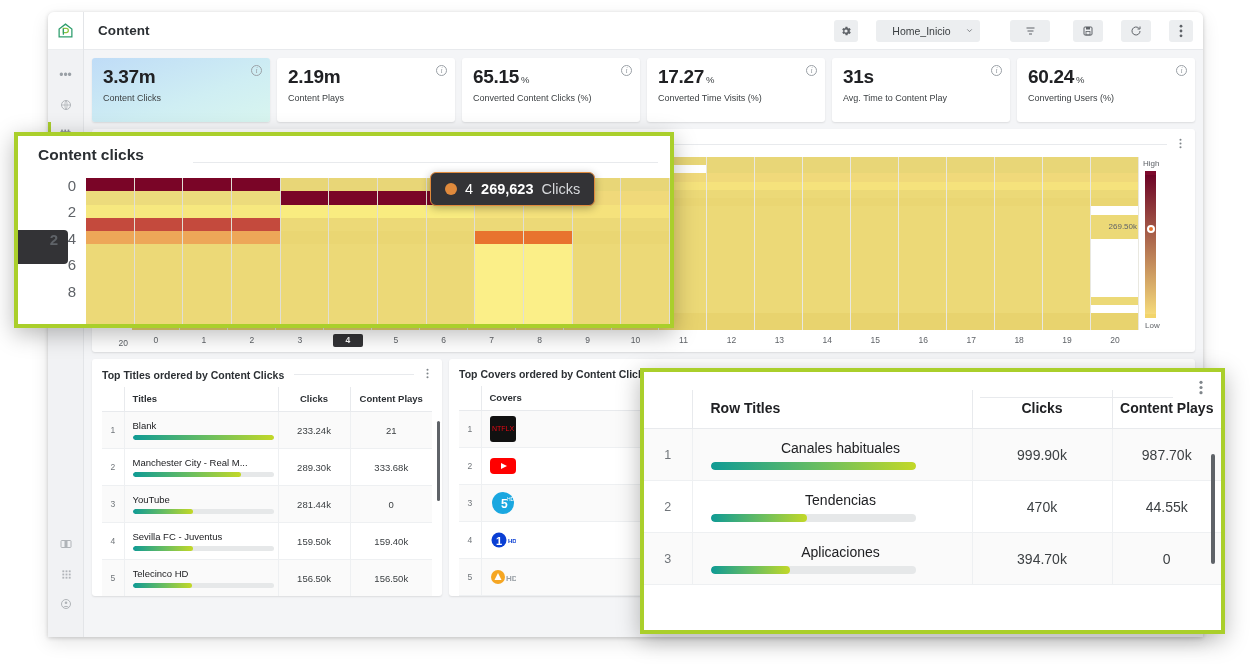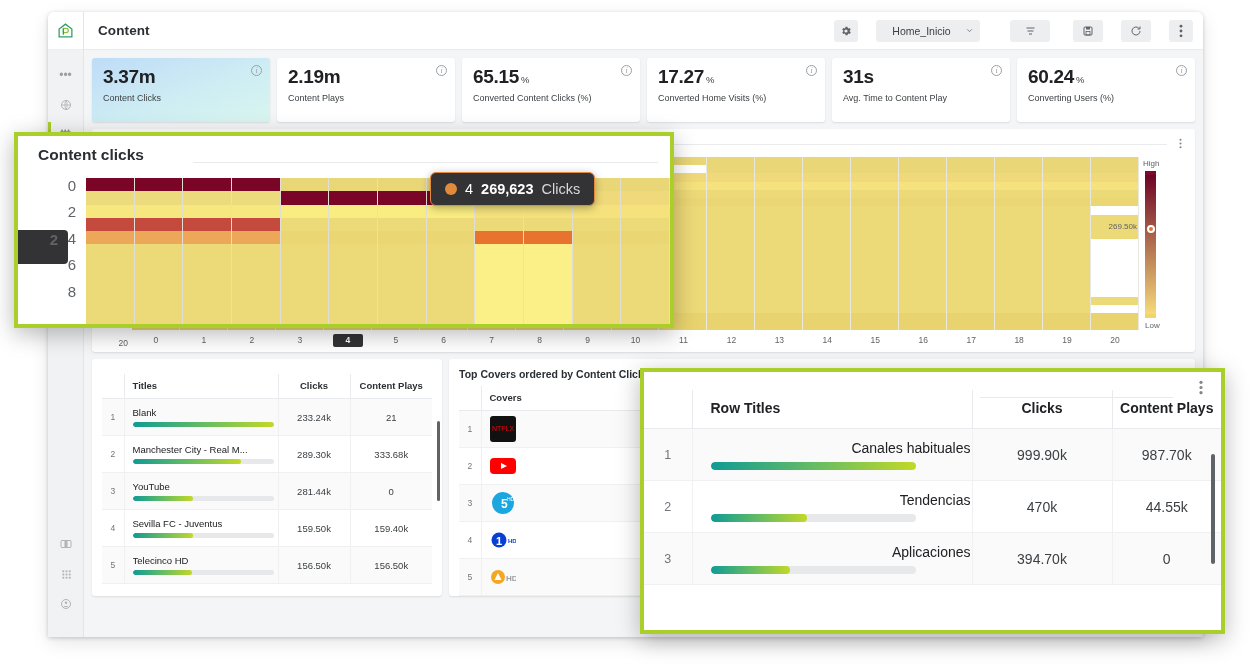--- a/index.html
+++ b/index.html
@@ -194,21 +194,21 @@
     font-size:14px; font-weight:700; color:#202124; text-align:center;
     padding:10px 6px 12px 6px; border-bottom:1px solid #e8eaed; border-left:1px solid #e8eaed;
   }
   .otbl th.rk{ border-left:none; width:48px; }
   .otbl th.lft{ text-align:left; padding-left:18px; }
   .otbl td{
     font-size:14px; color:#3c4043; text-align:center; height:52px;
     border-bottom:1px solid #eef0f2; border-left:1px solid #eef0f2;
   }
   .otbl td.rk{ border-left:none; color:#70757a; font-size:12.5px; }
-  .otbl td.lft{ text-align:right; padding-left:18px; }
+  .otbl td.lft{ text-align:center; padding-left:18px; }
   .otbl tr.alt td{ background:#fafafa; }
   .ocell-name{ font-size:14px; color:#202124; margin-bottom:6px; }
   .obartrack{ height:8px; border-radius:4px; background:#e6e8e9; width:205px; overflow:hidden; }
   .obarfill{ height:8px; border-radius:4px; background:linear-gradient(90deg,#0f9b95 0%,#6dbf5e 55%,#c3d827 100%); }
   .oscroll{ position:absolute; right:6px; top:82px; width:4px; height:110px; background:#5f6368; border-radius:2px; }
 </style>
 </head>
 <body>
 
 <div id="app">
@@ -348,21 +348,21 @@
             <div class="lab">Content Plays</div>
           </div>
           <div class="kpi">
             <div class="info-i">i</div>
             <div class="val">65.15<span class="unit">%</span></div>
             <div class="lab">Converted Content Clicks (%)</div>
           </div>
           <div class="kpi">
             <div class="info-i">i</div>
             <div class="val">17.27<span class="unit">%</span></div>
-            <div class="lab">Converted Home Visits (%)</div>
+            <div class="lab">Converted Time Visits (%)</div>
           </div>
           <div class="kpi">
             <div class="info-i">i</div>
             <div class="val">31s</div>
             <div class="lab">Avg. Time to Content Play</div>
           </div>
           <div class="kpi">
             <div class="info-i">i</div>
             <div class="val">60.24<span class="unit">%</span></div>
             <div class="lab">Converting Users (%)</div>
@@ -957,20 +957,33 @@
             <div class="lg-handle" style="top:68px"></div>
             <div class="lg-val" style="top:65px">269.50k</div>
             <div class="lg-low">Low</div>
           </div>
         </div>
       </div>
 
       <div class="bot-row">
 
         <div class="tbl-card" style="width:350px">
+          <div class="card-head">
+            <div class="card-title">Top Titles ordered by Content Clicks</div>
+            <div class="card-rule"></div>
+            <div class="kebab">
+              <svg width="3" height="11" viewBox="0 0 4 16">
+                  <g fill="#80868b">
+                    <circle cx="2" cy="2.5" r="1.5"></circle>
+                    <circle cx="2" cy="8" r="1.5"></circle>
+                    <circle cx="2" cy="13.5" r="1.5"></circle>
+                  </g>
+                </svg>
+            </div>
+          </div>
           <table class="tbl">
             <thead>
                 <tr id="tt-head">
                   <th class="rk" style="width: 22px;"></th>
                   <th class="lft">Titles</th>
                   <th style="width: 72px;">Clicks</th>
                   <th style="width: 82px;">Content Plays</th>
                 </tr>
               </thead>
             <tbody id="tt-body">

